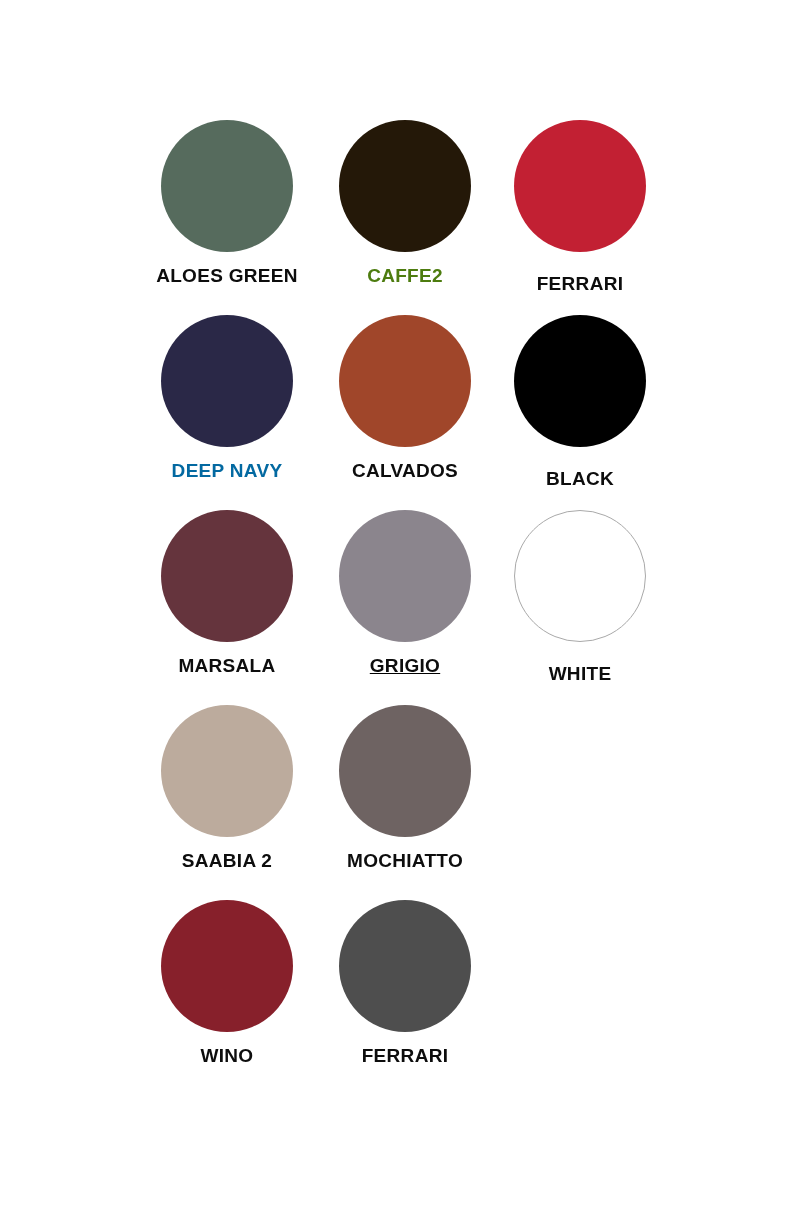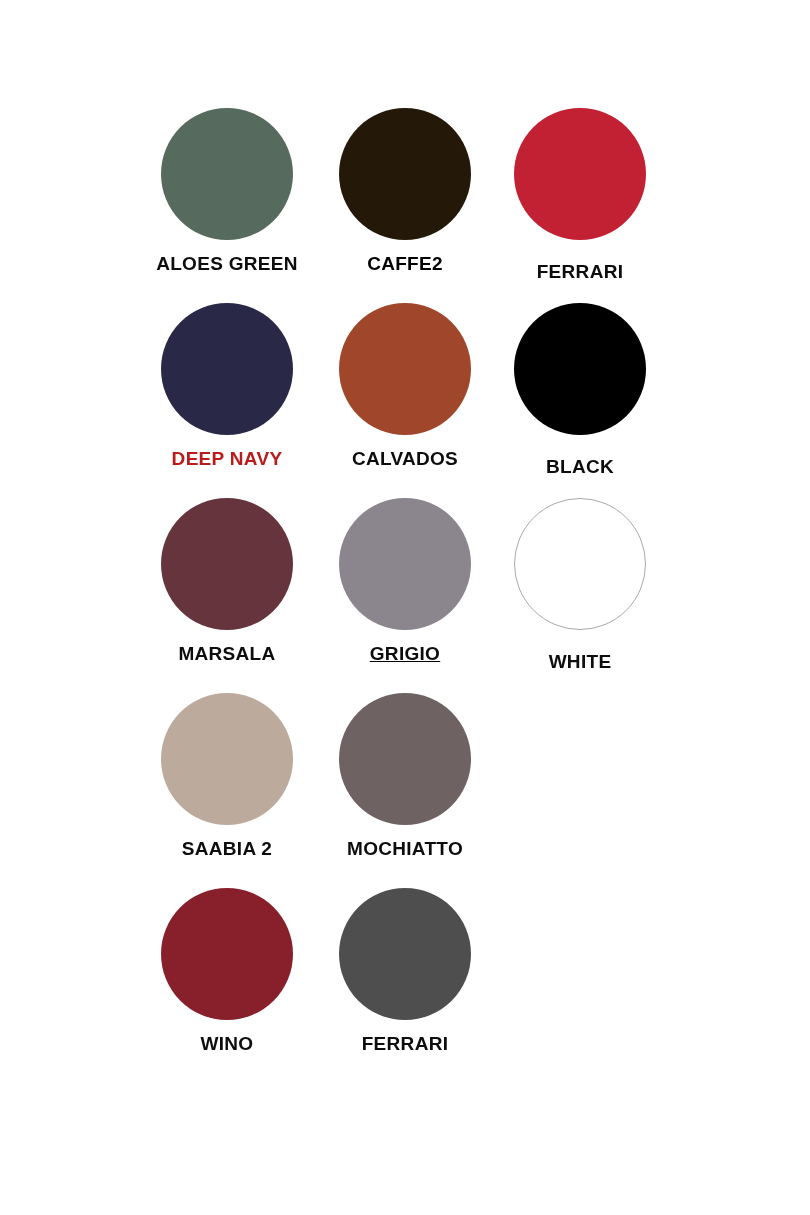--- a/index.html
+++ b/index.html
@@ -13,21 +13,21 @@
     height: 1215px;
     position: relative;
     overflow: hidden;
     font-family: "Liberation Sans", sans-serif;
     -webkit-font-smoothing: antialiased;
   }
 
   #palette-board {
     position: absolute;
     left: 0;
-    top: 0;
+    top: 12px;
     width: 810px;
     height: 1068px;
   }
 
   .swatch-row {
     position: absolute;
     left: 0;
     width: 810px;
     height: 195px;
   }
@@ -75,32 +75,32 @@
 
 <div id="palette-board">
 
   <div class="swatch-row" style="top:108px;">
     <div class="swatch-cell col-1" style="left:138px;">
       <span class="swatch-disc" style="background-color: rgb(86, 107, 93);"></span>
       <span class="swatch-label" style="color: rgb(13, 13, 13);">ALOES GREEN</span>
     </div>
     <div class="swatch-cell col-2" style="left:316px;">
       <span class="swatch-disc" style="background-color: rgb(36, 24, 8);"></span>
-      <span class="swatch-label" style="color: #000000;">CAFFE2</span>
+      <span class="swatch-label" style="color: #4d7c0f;">CAFFE2</span>
     </div>
     <div class="swatch-cell col-3" style="left:491px;justify-content:center;">
       <span class="swatch-disc" style="background-color: rgb(194, 32, 51);"></span>
       <span class="swatch-label" style="color: rgb(13, 13, 13);">FERRARI</span>
     </div>
   </div>
 
   <div class="swatch-row" style="top:303px;">
     <div class="swatch-cell col-1" style="left:138px;">
       <span class="swatch-disc" style="background-color: rgb(42, 40, 71);"></span>
-      <span class="swatch-label" style="color: #b91c1c;">DEEP NAVY</span>
+      <span class="swatch-label" style="color: #0369a1;">DEEP NAVY</span>
     </div>
     <div class="swatch-cell col-2" style="left:316px;">
       <span class="swatch-disc" style="background-color: rgb(160, 70, 42);"></span>
       <span class="swatch-label" style="color: rgb(13, 13, 13);">CALVADOS</span>
     </div>
     <div class="swatch-cell col-3" style="left:491px;">
       <span class="swatch-disc" style="background-color: rgb(0, 0, 0);"></span>
       <span class="swatch-label" style="color: rgb(13, 13, 13);">BLACK</span>
     </div>
   </div>

